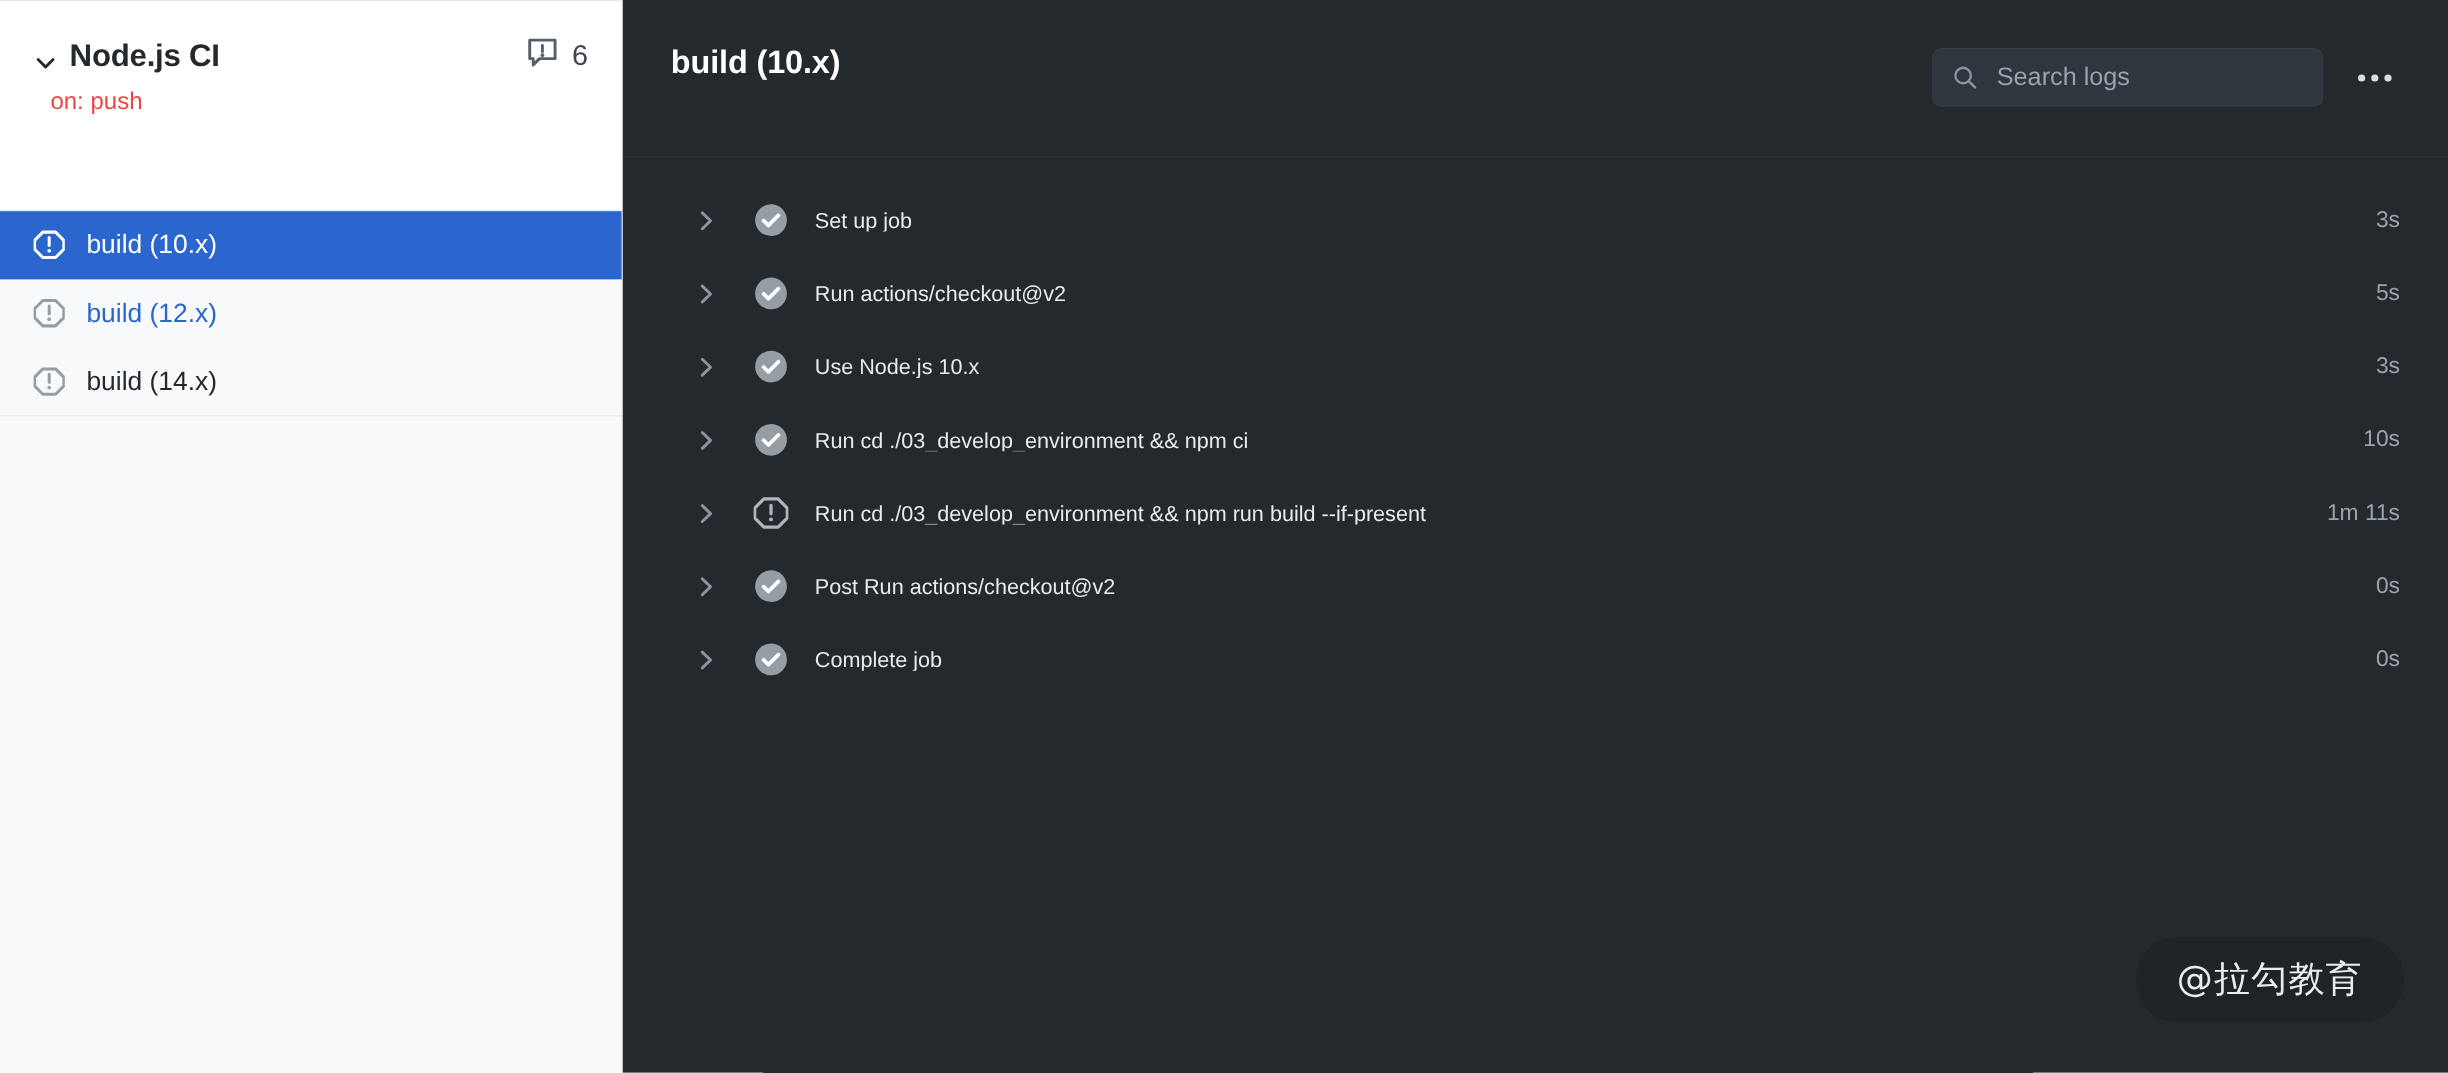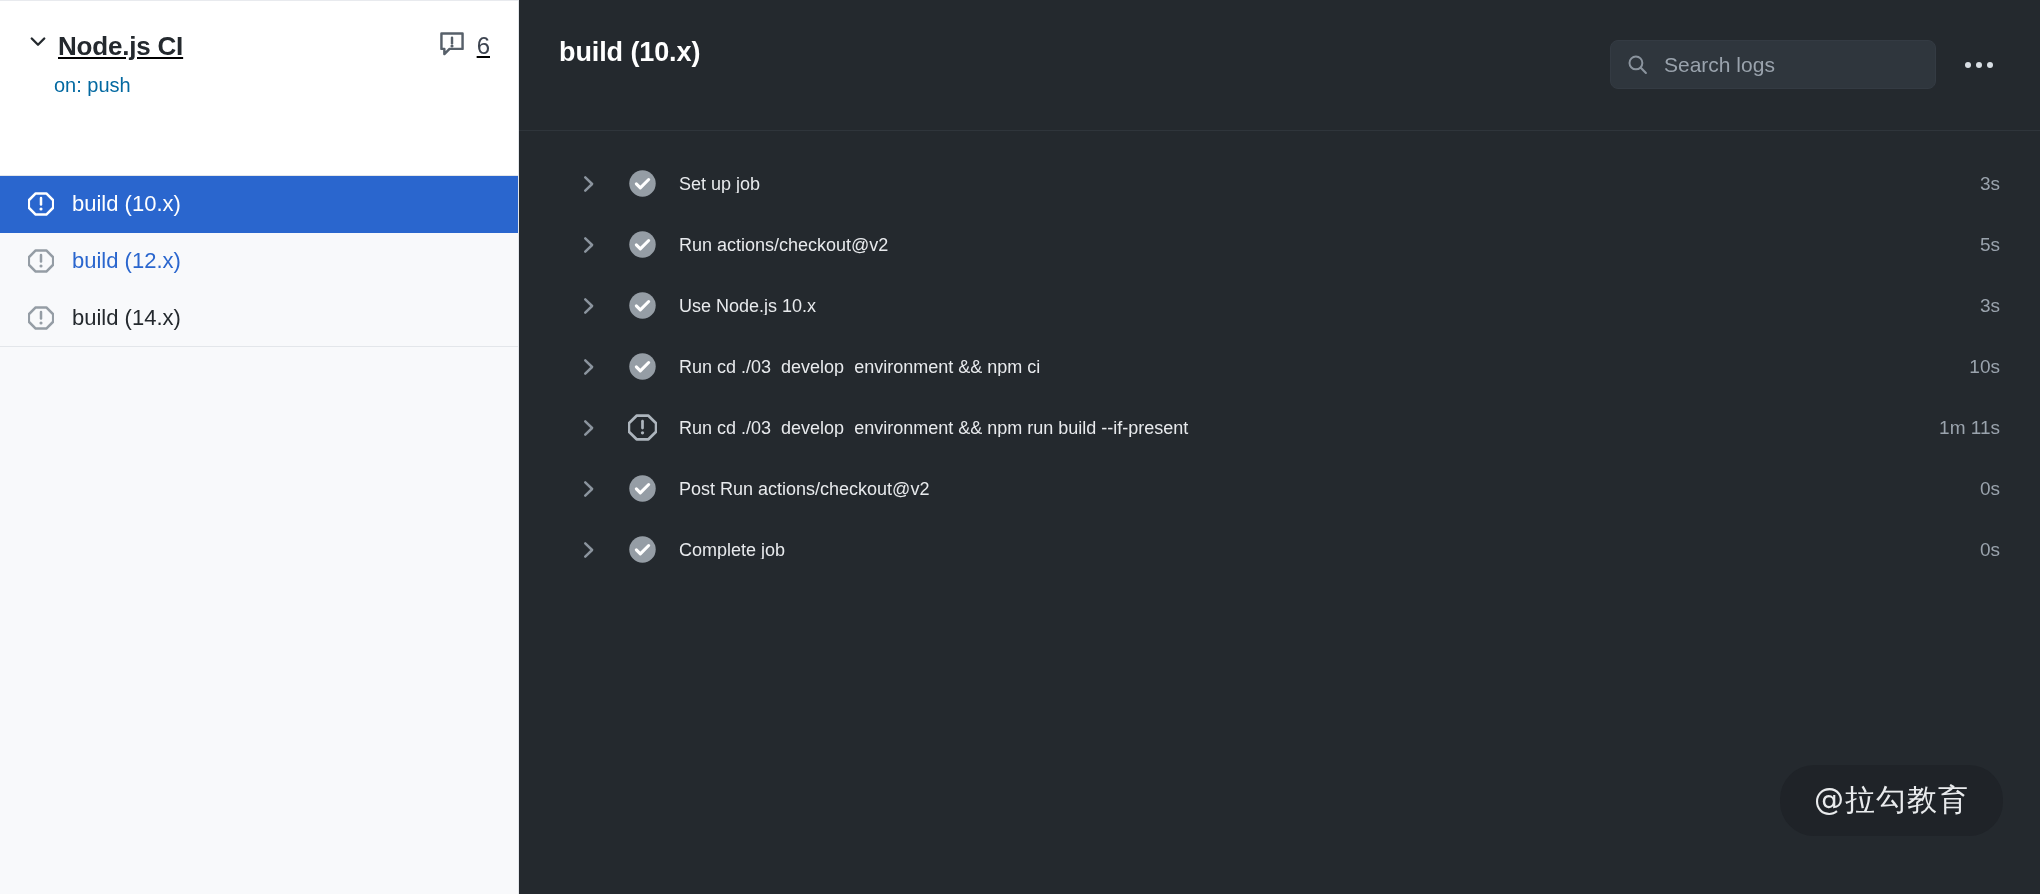--- a/index.html
+++ b/index.html
@@ -37,23 +37,22 @@
   .sidebar-header {
     background: #ffffff;
     padding: 30px 28px 24px 28px;
     border-top: 1px solid #e8eaee;
     border-bottom: 1px solid #e3e6ea;
     min-height: 176px;
   }
 
   .sidebar-header-top {
     display: flex;
-    align-items: flex-start;
+    align-items: flex-end;
     gap: 0px;
-    text-decoration: underline;
   }
 
   .chevron-down-icon {
     width: 30px;
     flex: 0 0 30px;
     display: flex;
     align-items: center;
     justify-content: flex-start;
     color: #24292e;
     cursor: pointer;
@@ -84,23 +83,23 @@
 
   .annotation-count {
     font-size: 24px;
     color: #3d4450;
     font-weight: 400;
     line-height: 1;
   }
 
   .wf-subtitle {
     font-size: 20px;
-    color: #0369a1;
+    color: #ef4444;
     margin-top: 10px;
-    margin-left: 26px;
+    margin-left: 14px;
     line-height: 1.3;
   }
 
   
   .job-list { display: flex; flex-direction: column; }
 
   .job-row {
     display: flex;
     align-items: center;
     gap: 18px;
@@ -280,21 +279,21 @@
     color: #9aa3ad;
     text-align: right;
     white-space: pre;
     letter-spacing: 0px;
   }
 
   
   .watermark {
     position: absolute;
     right: 37px;
-    bottom: 58px;
+    bottom: 42px;
     background: #1f2328;
     color: #f0f2f4;
     border-radius: 34px;
     padding: 15px 34px;
     font-size: 30px;
     font-weight: 400;
     letter-spacing: 1px;
     font-family: "DejaVu Sans", "Liberation Sans", sans-serif;
     opacity: 0.97;
     user-select: none;

